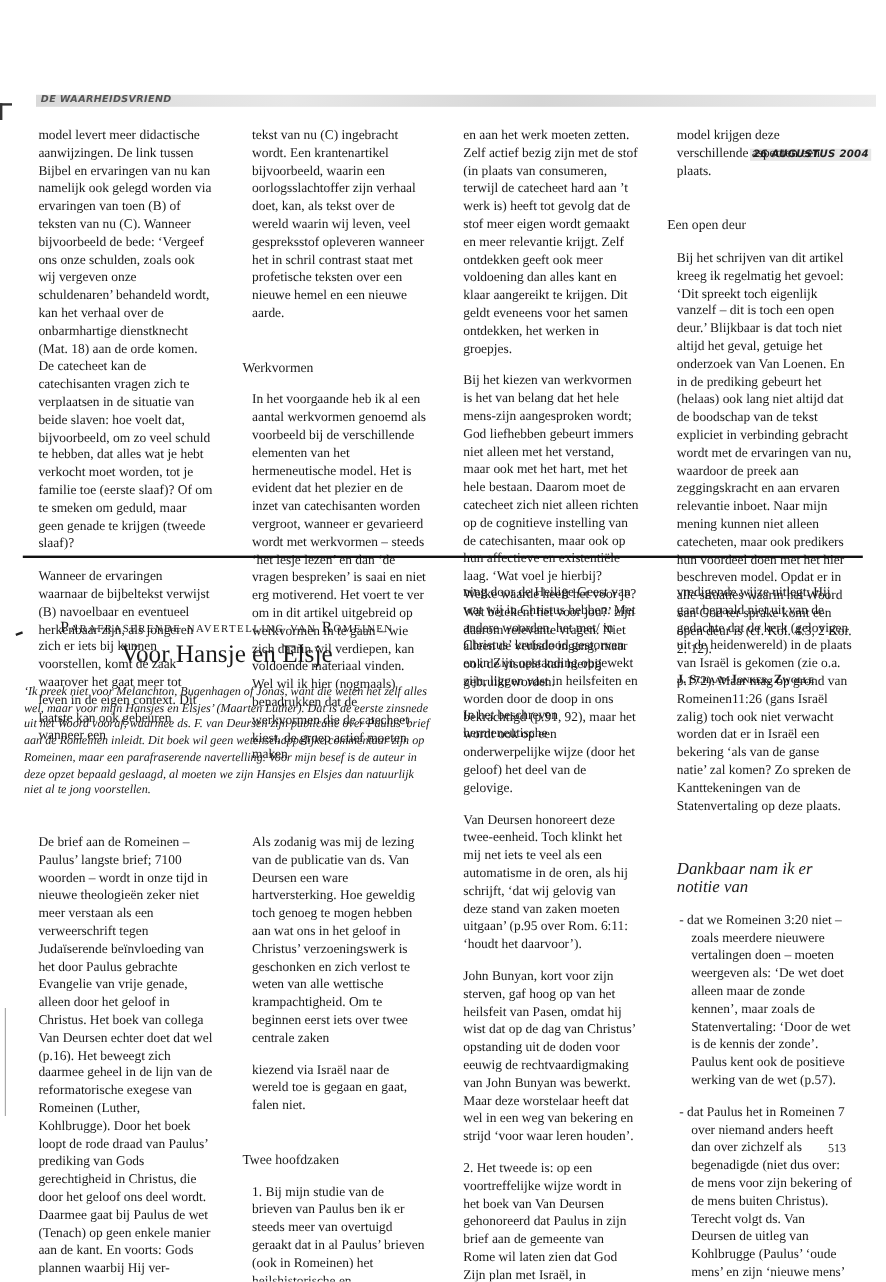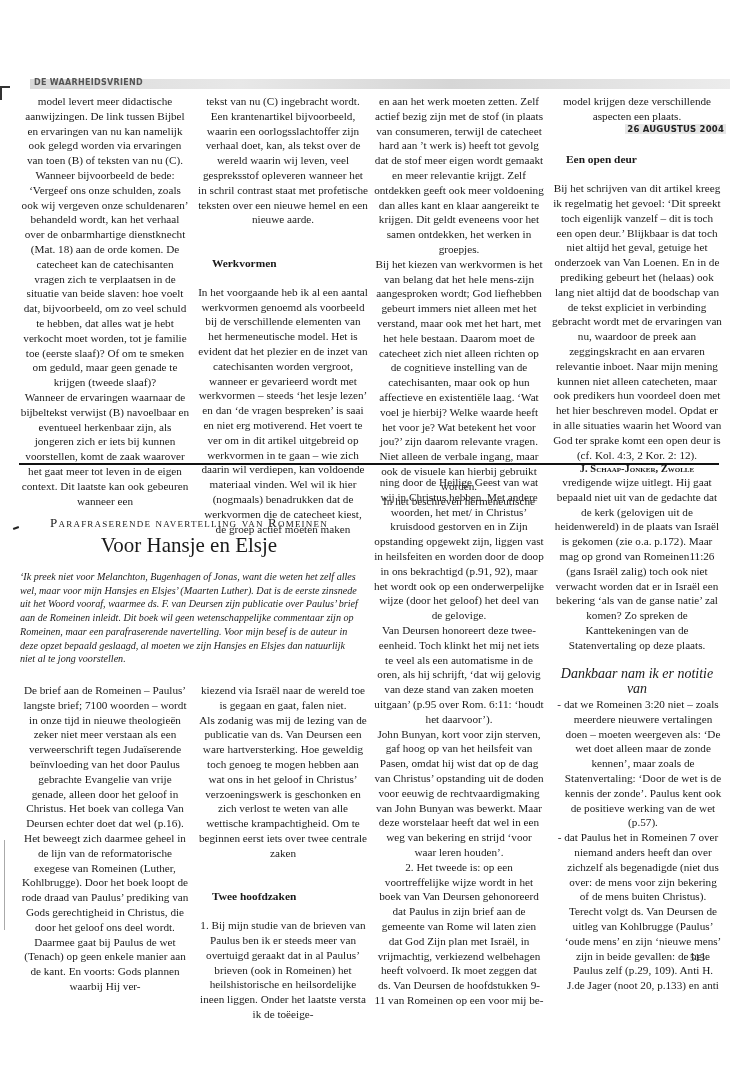--- a/index.html
+++ b/index.html
@@ -1,27 +1,27 @@
 <!DOCTYPE html>
 <html><head>
 <meta charset="utf-8">
 <style>
   html, body { margin:0; padding:0; background:#ffffff; }
   body { width:738px; height:1068px; position:relative; overflow:hidden; color:#1a1a1a;
          font-family:"Liberation Serif","DejaVu Serif",serif; }
   .header { position:absolute; left:30px; top:79px; width:700px; height:10px;
-            background:linear-gradient(90deg,#d9d9d9,#e8e8e8 30%,#d6d6d6 60%,#ececec); }
+            background:linear-gradient(90deg,#d9d9d9,#e8e8e8 30%,#d6d6d6 60%,#ececec);font-style:italic; }
   .header .pub { position:absolute; left:4px; top:-1px; font-family:"DejaVu Sans",sans-serif;
                  font-weight:bold; font-size:8px; color:#555; letter-spacing:0.3px; }
   .header .date { position:absolute; right:4px; top:-1px; font-family:"DejaVu Sans",sans-serif;
                   font-weight:bold; font-size:8.5px; color:#222; letter-spacing:0.2px; background:#e6e6e6; padding:0 2px;margin-top:46px; }
   .crop-mark { position:absolute; left:0; top:86px; width:8px; height:12px; border-left:2px solid #333; border-top:2px solid #333; }
   .col { position:absolute; font-size:11.2px; line-height:14.8px; }
-  .col p { margin:0; text-align:center; }
-  .col h4 { margin:14px; font-size:11.4px; font-weight:bold; }
+  .col p { margin:12px; text-align:left; }
+  .col h4 { margin:4px; font-size:11.4px; font-weight:normal; }
   .gap { height:14.8px; }
   .rule { position:absolute; left:19px; top:463px; width:700px; height:2px; background:#111; }
   .kicker { position:absolute; left:24px; top:515px; width:330px; text-align:center;
             font-size:13px; letter-spacing:1.2px; font-variant:small-caps; }
   .title { position:absolute; left:24px; top:533px; width:330px; text-align:center; font-size:21px; }
   .intro { position:absolute; left:20px; top:570px; width:338px; 
            font-style:italic; font-size:10.1px; line-height:13.7px; }
   .sign { text-align:right; font-variant:small-caps; font-weight:bold; font-size:10.5px; }
   .list-item { padding-left:12px; text-indent:-10px; }
   .pagenum { position:absolute; left:690px; top:952px; font-size:10px; }
@@ -66,22 +66,22 @@
 <div class="rule"></div>
 
 <div class="kicker">Parafraserende navertelling van Romeinen</div>
 <div class="title">Voor Hansje en Elsje</div>
 <div class="intro">‘Ik preek niet voor Melanchton, Bugenhagen of Jonas, want die weten het zelf alles wel, maar voor mijn Hansjes en Elsjes’ (Maarten Luther). Dat is de eerste zinsnede uit het Woord vooraf, waarmee ds. F. van Deursen zijn publicatie over Paulus’ brief aan de Romeinen inleidt. Dit boek wil geen wetenschappelijke commentaar zijn op Romeinen, maar een parafraserende navertelling. Voor mijn besef is de auteur in deze opzet bepaald geslaagd, al moeten we zijn Hansjes en Elsjes dan natuurlijk niet al te jong voorstellen.</div>
 
 <div class="col" style="left:20px;top:683px;width:170px;">
   <p>De brief aan de Romeinen – Paulus’ langste brief; 7100 woorden – wordt in onze tijd in nieuwe theologieën zeker niet meer verstaan als een verweerschrift tegen Judaïserende beïnvloeding van het door Paulus gebrachte Evangelie van vrije genade, alleen door het geloof in Christus. Het boek van collega Van Deursen echter doet dat wel (p.16). Het beweegt zich daarmee geheel in de lijn van de reformatorische exegese van Romeinen (Luther, Kohlbrugge). Door het boek loopt de rode draad van Paulus’ prediking van Gods gerechtigheid in Christus, die door het geloof ons deel wordt. Daarmee gaat bij Paulus de wet (Tenach) op geen enkele manier aan de kant. En voorts: Gods plannen waarbij Hij ver-</p>
 </div>
 <div class="col" style="left:198px;top:683px;width:170px;">
+  <p>Als zodanig was mij de lezing van de publicatie van ds. Van Deursen een ware hartversterking. Hoe geweldig toch genoeg te mogen hebben aan wat ons in het geloof in Christus’ verzoeningswerk is geschonken en zich verlost te weten van alle wettische krampachtigheid. Om te beginnen eerst iets over twee centrale zaken</p>
   <p>kiezend via Israël naar de wereld toe is gegaan en gaat, falen niet.</p>
-  <p>Als zodanig was mij de lezing van de publicatie van ds. Van Deursen een ware hartversterking. Hoe geweldig toch genoeg te mogen hebben aan wat ons in het geloof in Christus’ verzoeningswerk is geschonken en zich verlost te weten van alle wettische krampachtigheid. Om te beginnen eerst iets over twee centrale zaken</p>
   <div class="gap"></div>
   <h4>Twee hoofdzaken</h4>
   <p>1. Bij mijn studie van de brieven van Paulus ben ik er steeds meer van overtuigd geraakt dat in al Paulus’ brieven (ook in Romeinen) het heilshistorische en heilsordelijke ineen liggen. Onder het laatste versta ik de toëeige-</p>
 </div>
 <div class="col" style="left:374px;top:475px;width:170px;">
   <p>ning door de Heilige Geest van wat wij in Christus hebben. Met andere woorden, het met/ in Christus’ kruisdood gestorven en in Zijn opstanding opgewekt zijn, liggen vast in heilsfeiten en worden door de doop in ons bekrachtigd (p.91, 92), maar het wordt ook op een onderwerpelijke wijze (door het geloof) het deel van de gelovige.</p>
   <p>Van Deursen honoreert deze twee-eenheid. Toch klinkt het mij net iets te veel als een automatisme in de oren, als hij schrijft, ‘dat wij gelovig van deze stand van zaken moeten uitgaan’ (p.95 over Rom. 6:11: ‘houdt het daarvoor’).</p>
   <p>John Bunyan, kort voor zijn sterven, gaf hoog op van het heilsfeit van Pasen, omdat hij wist dat op de dag van Christus’ opstanding uit de doden voor eeuwig de rechtvaardigmaking van John Bunyan was bewerkt. Maar deze worstelaar heeft dat wel in een weg van bekering en strijd ‘voor waar leren houden’.</p>
   <p>2. Het tweede is: op een voortreffelijke wijze wordt in het boek van Van Deursen gehonoreerd dat Paulus in zijn brief aan de gemeente van Rome wil laten zien dat God Zijn plan met Israël, in vrijmachtig, verkiezend welbehagen heeft volvoerd. Ik moet zeggen dat ds. Van Deursen de hoofdstukken 9-11 van Romeinen op een voor mij be-</p>
 </div>

